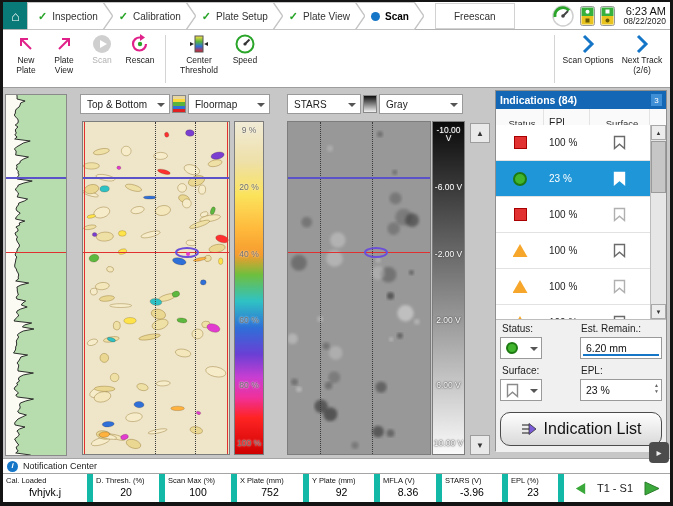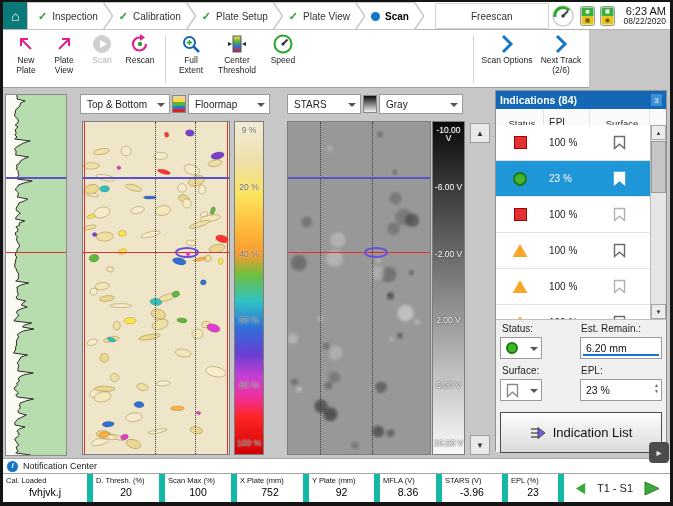--- a/index.html
+++ b/index.html
@@ -15,28 +15,28 @@
   .tabw{position:relative;filter:drop-shadow(1px 0 0 #c5c5c5) drop-shadow(-1px 0 0 #c5c5c5) drop-shadow(0 1px 0 #c5c5c5) drop-shadow(0 -1px 0 #c5c5c5);margin-left:-8px;}
   .tabw:first-child{margin-left:0;}
   .tabs .tabw:nth-child(1){z-index:7}.tabs .tabw:nth-child(2){z-index:6}.tabs .tabw:nth-child(3){z-index:5}
   .tabs .tabw:nth-child(4){z-index:4}.tabs .tabw:nth-child(5){z-index:3}
   .tab{display:flex;align-items:center;gap:5px;height:26px;padding:0 14px 0 15px;background:#fff;font-size:10px;color:#333;white-space:nowrap;
        clip-path:polygon(0 0,calc(100% - 9px) 0,100% 50%,calc(100% - 9px) 100%,0 100%,9px 50%);}
   .tab.first{clip-path:polygon(0 0,calc(100% - 9px) 0,100% 50%,calc(100% - 9px) 100%,0 100%);padding-left:10px;}
   .tab.active{font-weight:bold;color:#000;}
   .chk{color:#28a428;font-weight:bold;font-size:11px;line-height:1;}
   .dot{width:9px;height:9px;border-radius:50%;background:#1576c8;display:inline-block;}
-  .tab-flat{margin-left:12px;border:1px solid #d2d2d2;display:flex;align-items:center;padding:0 35px;font-size:10px;background:#fff;color:#333;}
+  .tab-flat{margin-left:12px;border:1px solid #d2d2d2;display:flex;align-items:center;padding:0 18px;font-size:10px;background:#fff;color:#333;}
   .top-right{position:absolute;right:4px;top:1px;height:26px;display:flex;align-items:center;gap:5px;}
   .clock{display:flex;flex-direction:column;align-items:flex-end;line-height:1.1;margin-left:3px;}
   .clock .t{font-size:11px;color:#111;}
   .clock .d{font-size:8.5px;color:#222;}
 
   
-  .toolbar{position:absolute;left:0;top:28px;width:586px;height:58px;background:#fff;border-bottom:1px solid #9d9d9d;display:flex;justify-content:space-between;}
+  .toolbar{position:absolute;left:0;top:28px;width:667px;height:58px;background:#fff;border-bottom:1px solid #9d9d9d;display:flex;justify-content:space-between;}
   .tb-left,.tb-right{display:flex;align-items:flex-start;padding-top:3px;}
   .tb-left{padding-left:4px;}
   .tb-right{padding-right:1px;}
   .tbtn{width:38px;height:52px;display:flex;flex-direction:column;align-items:center;gap:1px;font-size:8.5px;text-align:center;color:#222;line-height:1.15;background:none;border:none;cursor:pointer;}
   .tbtn.wide{width:54px;}
   .tbtn.disabled{color:#b2b2b2;}
   .tb-div{width:1px;height:48px;background:#d4d4d4;margin:2px 6px 0;}
   .tbtn .ic{width:22px;height:22px;display:flex;align-items:center;justify-content:center;}
 
   
@@ -94,21 +94,21 @@
   .vs-btn.down{bottom:0;}
   .vs-thumb{position:absolute;left:0;top:16px;width:15px;height:52px;background:#c6c6c6;border:1px solid #9a9a9a;cursor:grab;}
   .detail{position:absolute;left:0;right:0;top:228px;height:133px;background:#f0f0f0;border-top:1px solid #bdbdbd;font-size:10px;color:#222;}
   .dlabel{position:absolute;white-space:nowrap;}
   .dd{position:absolute;width:42px;height:22px;background:#fff;border:1px solid #9a9a9a;display:flex;align-items:center;padding-left:5px;cursor:pointer;}
   .dd::after{content:"";position:absolute;right:3px;top:9px;border:4px solid transparent;border-top-color:#555;}
   .dd .shape-circle{width:12px;height:12px;}
   .inp{position:absolute;width:82px;height:22px;background:#fff;border:1px solid #9a9a9a;font-size:10.5px;color:#111;padding:4px 4px 0 5px;cursor:text;}
   .inp.ul::after{content:"";position:absolute;left:2px;right:2px;bottom:2px;border-bottom:2px solid #1576c8;}
   .spin{position:absolute;right:2px;top:3px;display:flex;flex-direction:column;gap:1px;font-size:5px;color:#666;line-height:1;}
-  .ind-btn{position:absolute;left:4px;top:92px;width:162px;height:41px;border:1px solid #4c4c4c;border-radius:0;background:linear-gradient(#fefefe,#d9d9d9);display:flex;align-items:center;justify-content:center;gap:7px;font-size:13px;color:#111;cursor:pointer;}
+  .ind-btn{position:absolute;left:4px;top:92px;width:162px;height:34px;border:1px solid #4c4c4c;border-radius:10px;background:linear-gradient(#fefefe,#d9d9d9);display:flex;align-items:center;justify-content:center;gap:7px;font-size:16px;color:#111;cursor:pointer;}
   .peek{position:absolute;left:646px;top:440px;width:20px;height:21px;background:#4c4c4c;border-radius:4px;z-index:8;display:flex;align-items:center;justify-content:center;color:#eee;font-size:10px;}
 
   
   .notif{position:absolute;left:0;top:456px;width:667px;height:15px;background:#fff;border-top:1px solid #a5a5a5;display:flex;align-items:center;gap:5px;padding-left:4px;font-size:9px;color:#222;cursor:pointer;}
   .info-i{width:11px;height:11px;border-radius:50%;background:#1576c8;color:#fff;font-size:8px;font-style:italic;font-weight:bold;display:flex;align-items:center;justify-content:center;line-height:1;}
   .sbar{position:absolute;left:0;top:471px;width:667px;height:29px;background:#fff;border-top:1px solid #a5a5a5;display:flex;}
   .sb-fields{display:flex;}
   .sb-cell{border-right:6px solid #14b8a6;display:flex;flex-direction:column;overflow:hidden;}
   .sb-label{font-size:7.5px;color:#111;padding:2px 0 0 3px;white-space:nowrap;}
   .sb-value{font-size:10.5px;color:#000;text-align:center;margin-top:1px;white-space:nowrap;}
@@ -221,31 +221,20 @@
         <span class="ic">
           <svg width="22" height="22" viewBox="0 0 22 22">
                 <path d="M17 11 A6.5 6.5 0 1 1 11 4.5" fill="none" stroke="#e0218a" stroke-width="2.2"></path>
                 <polygon points="11,1 16,4.5 11,8" fill="#e0218a"></polygon>
                 <circle cx="11" cy="11" r="2.2" fill="#2aa52a"></circle>
               </svg>
         </span>
         <span class="lbl">Rescan</span>
       </button>
       <span class="tb-div"></span>
-      <button class="tbtn">
-        <span class="ic">
-          <svg width="22" height="22" viewBox="0 0 22 22">
-                <circle cx="9.5" cy="9.5" r="5.5" fill="#fff" stroke="#1565b5" stroke-width="2"></circle>
-                <line x1="13.5" y1="13.5" x2="19" y2="19" stroke="#1565b5" stroke-width="2.5"></line>
-                <line x1="7" y1="9.5" x2="12" y2="9.5" stroke="#2aa52a" stroke-width="1.6"></line>
-                <line x1="9.5" y1="7" x2="9.5" y2="12" stroke="#2aa52a" stroke-width="1.6"></line>
-              </svg>
-        </span>
-        <span class="lbl">Full Extent</span>
-      </button>
       <button class="tbtn wide">
         <span class="ic">
           <svg width="22" height="22" viewBox="0 0 22 22">
                 <defs>
                   <linearGradient id="dtg" x1="0" y1="0" x2="0" y2="1">
                     <stop offset="0" stop-color="#ffe34a"></stop>
                     <stop offset="0.35" stop-color="#58b43c"></stop>
                     <stop offset="0.65" stop-color="#2f6fd8"></stop>
                     <stop offset="1" stop-color="#e02020"></stop>
                   </linearGradient>

